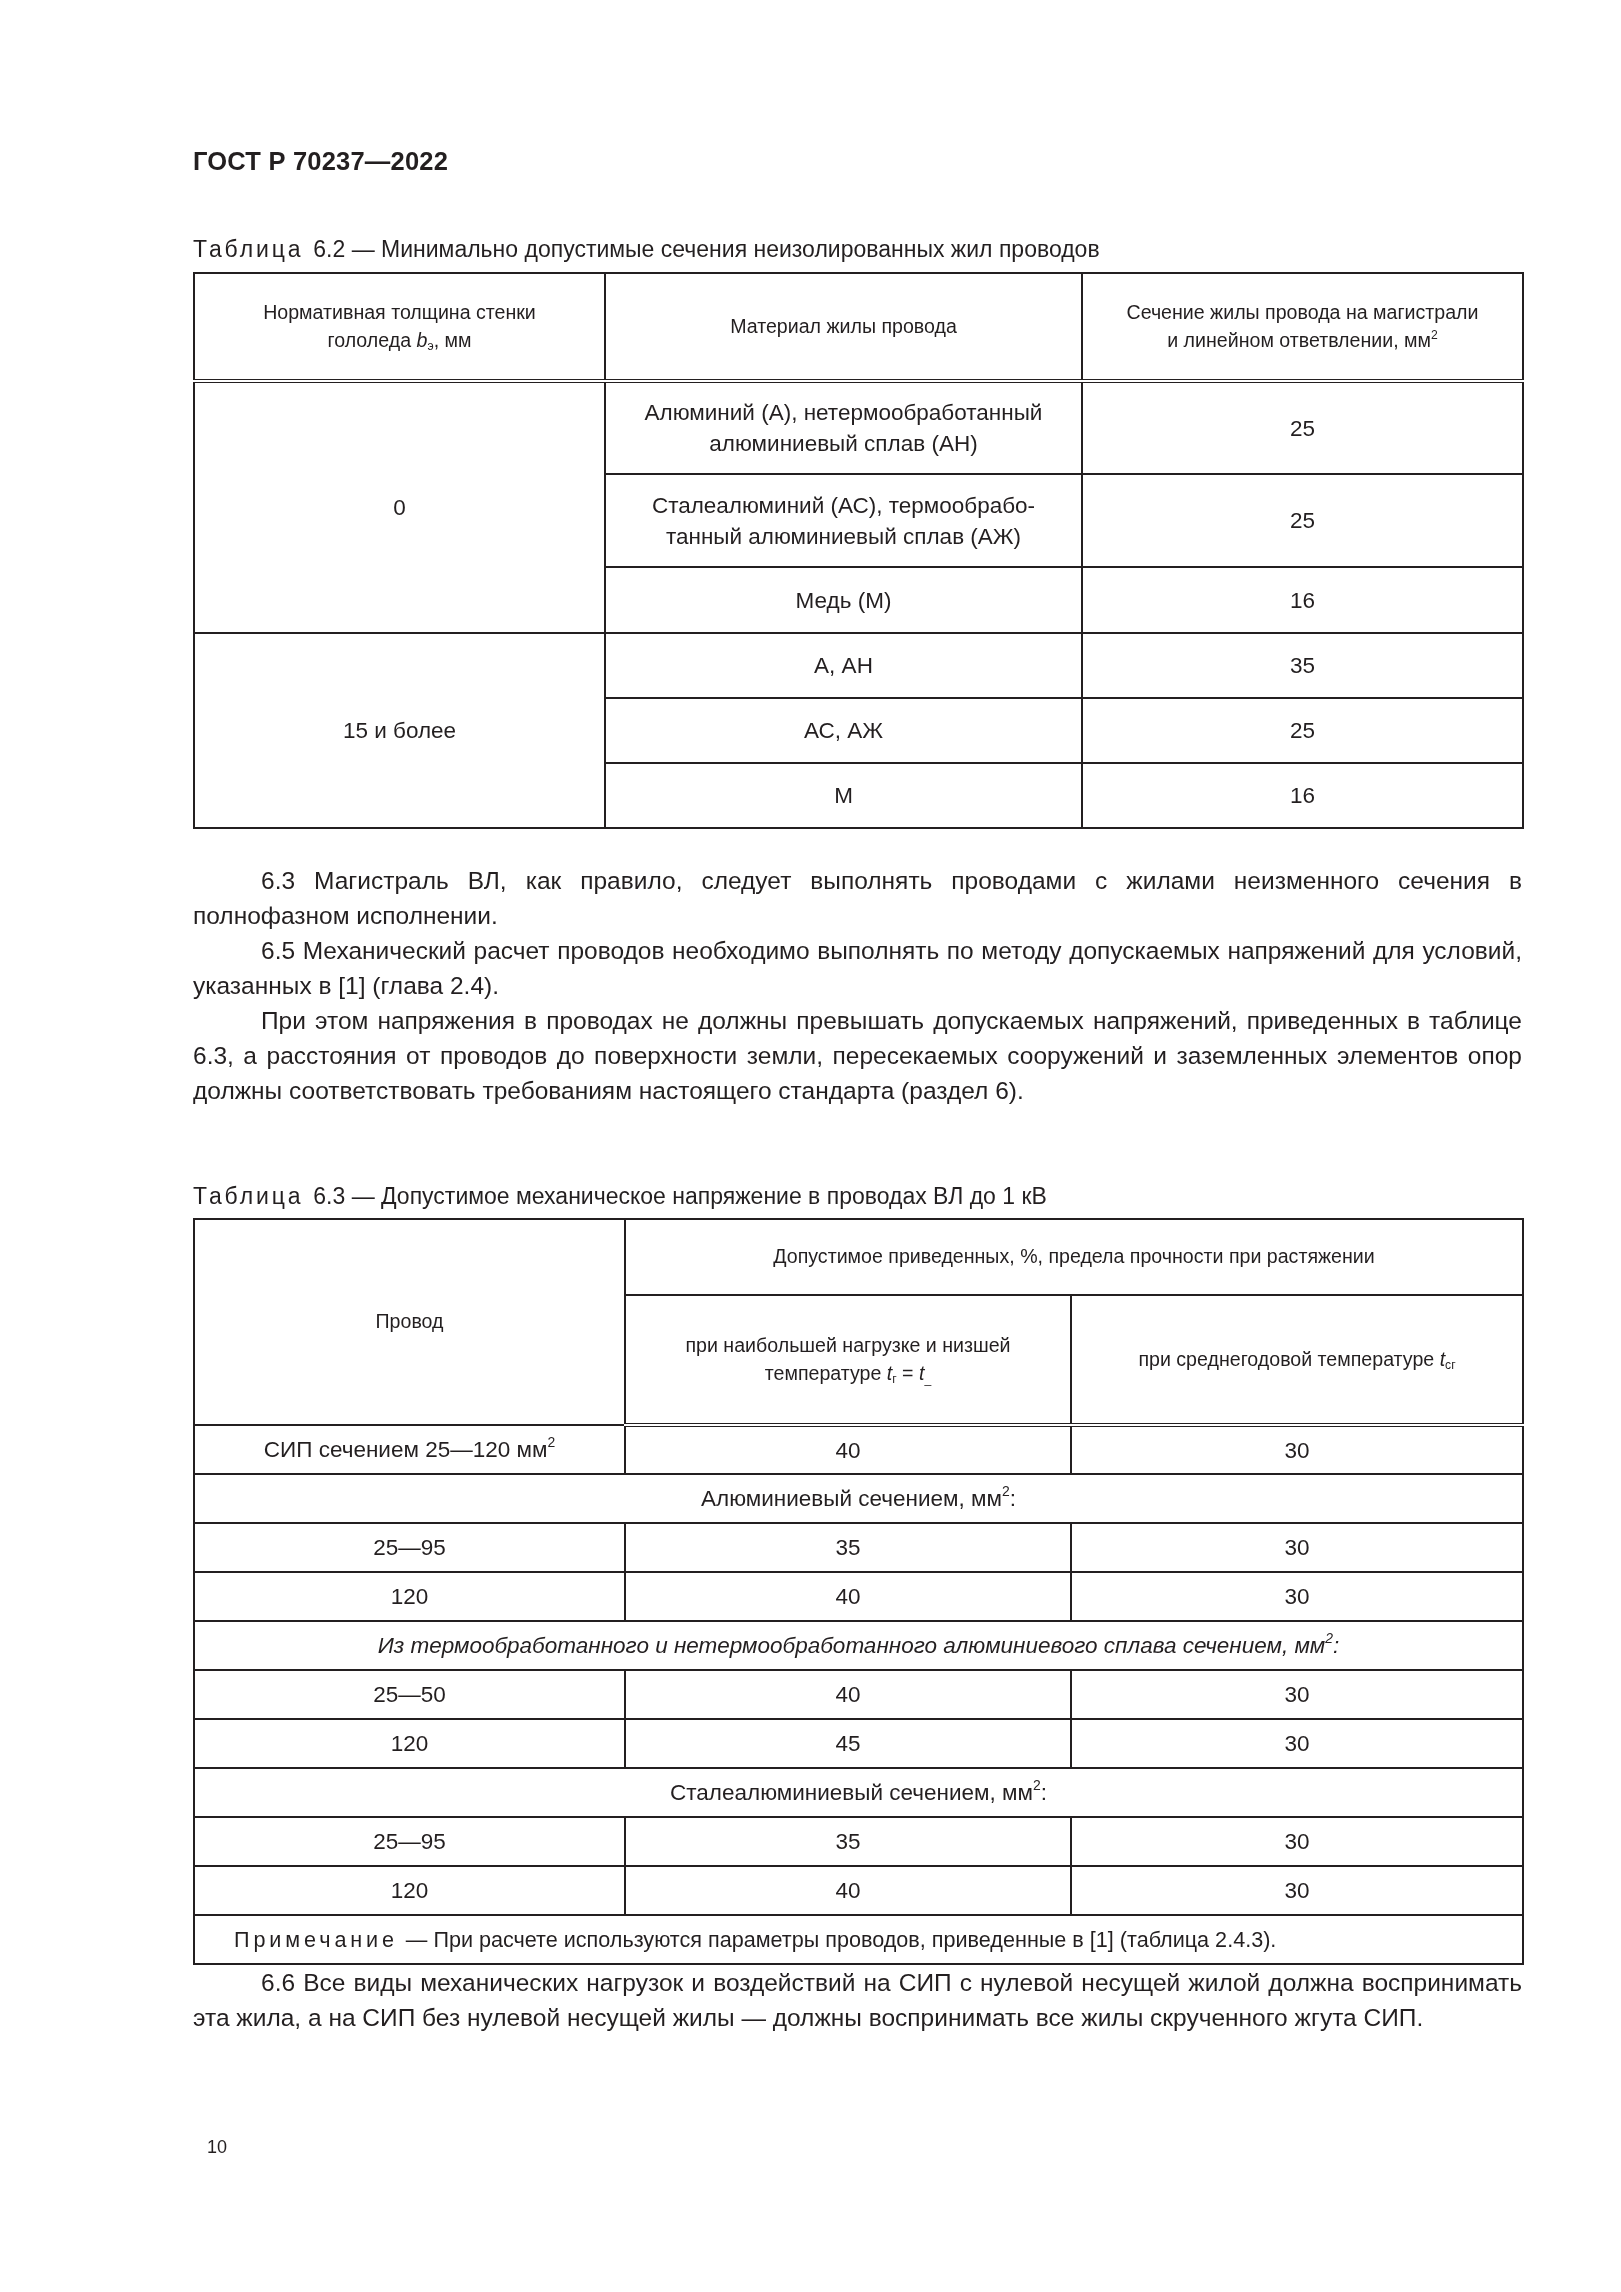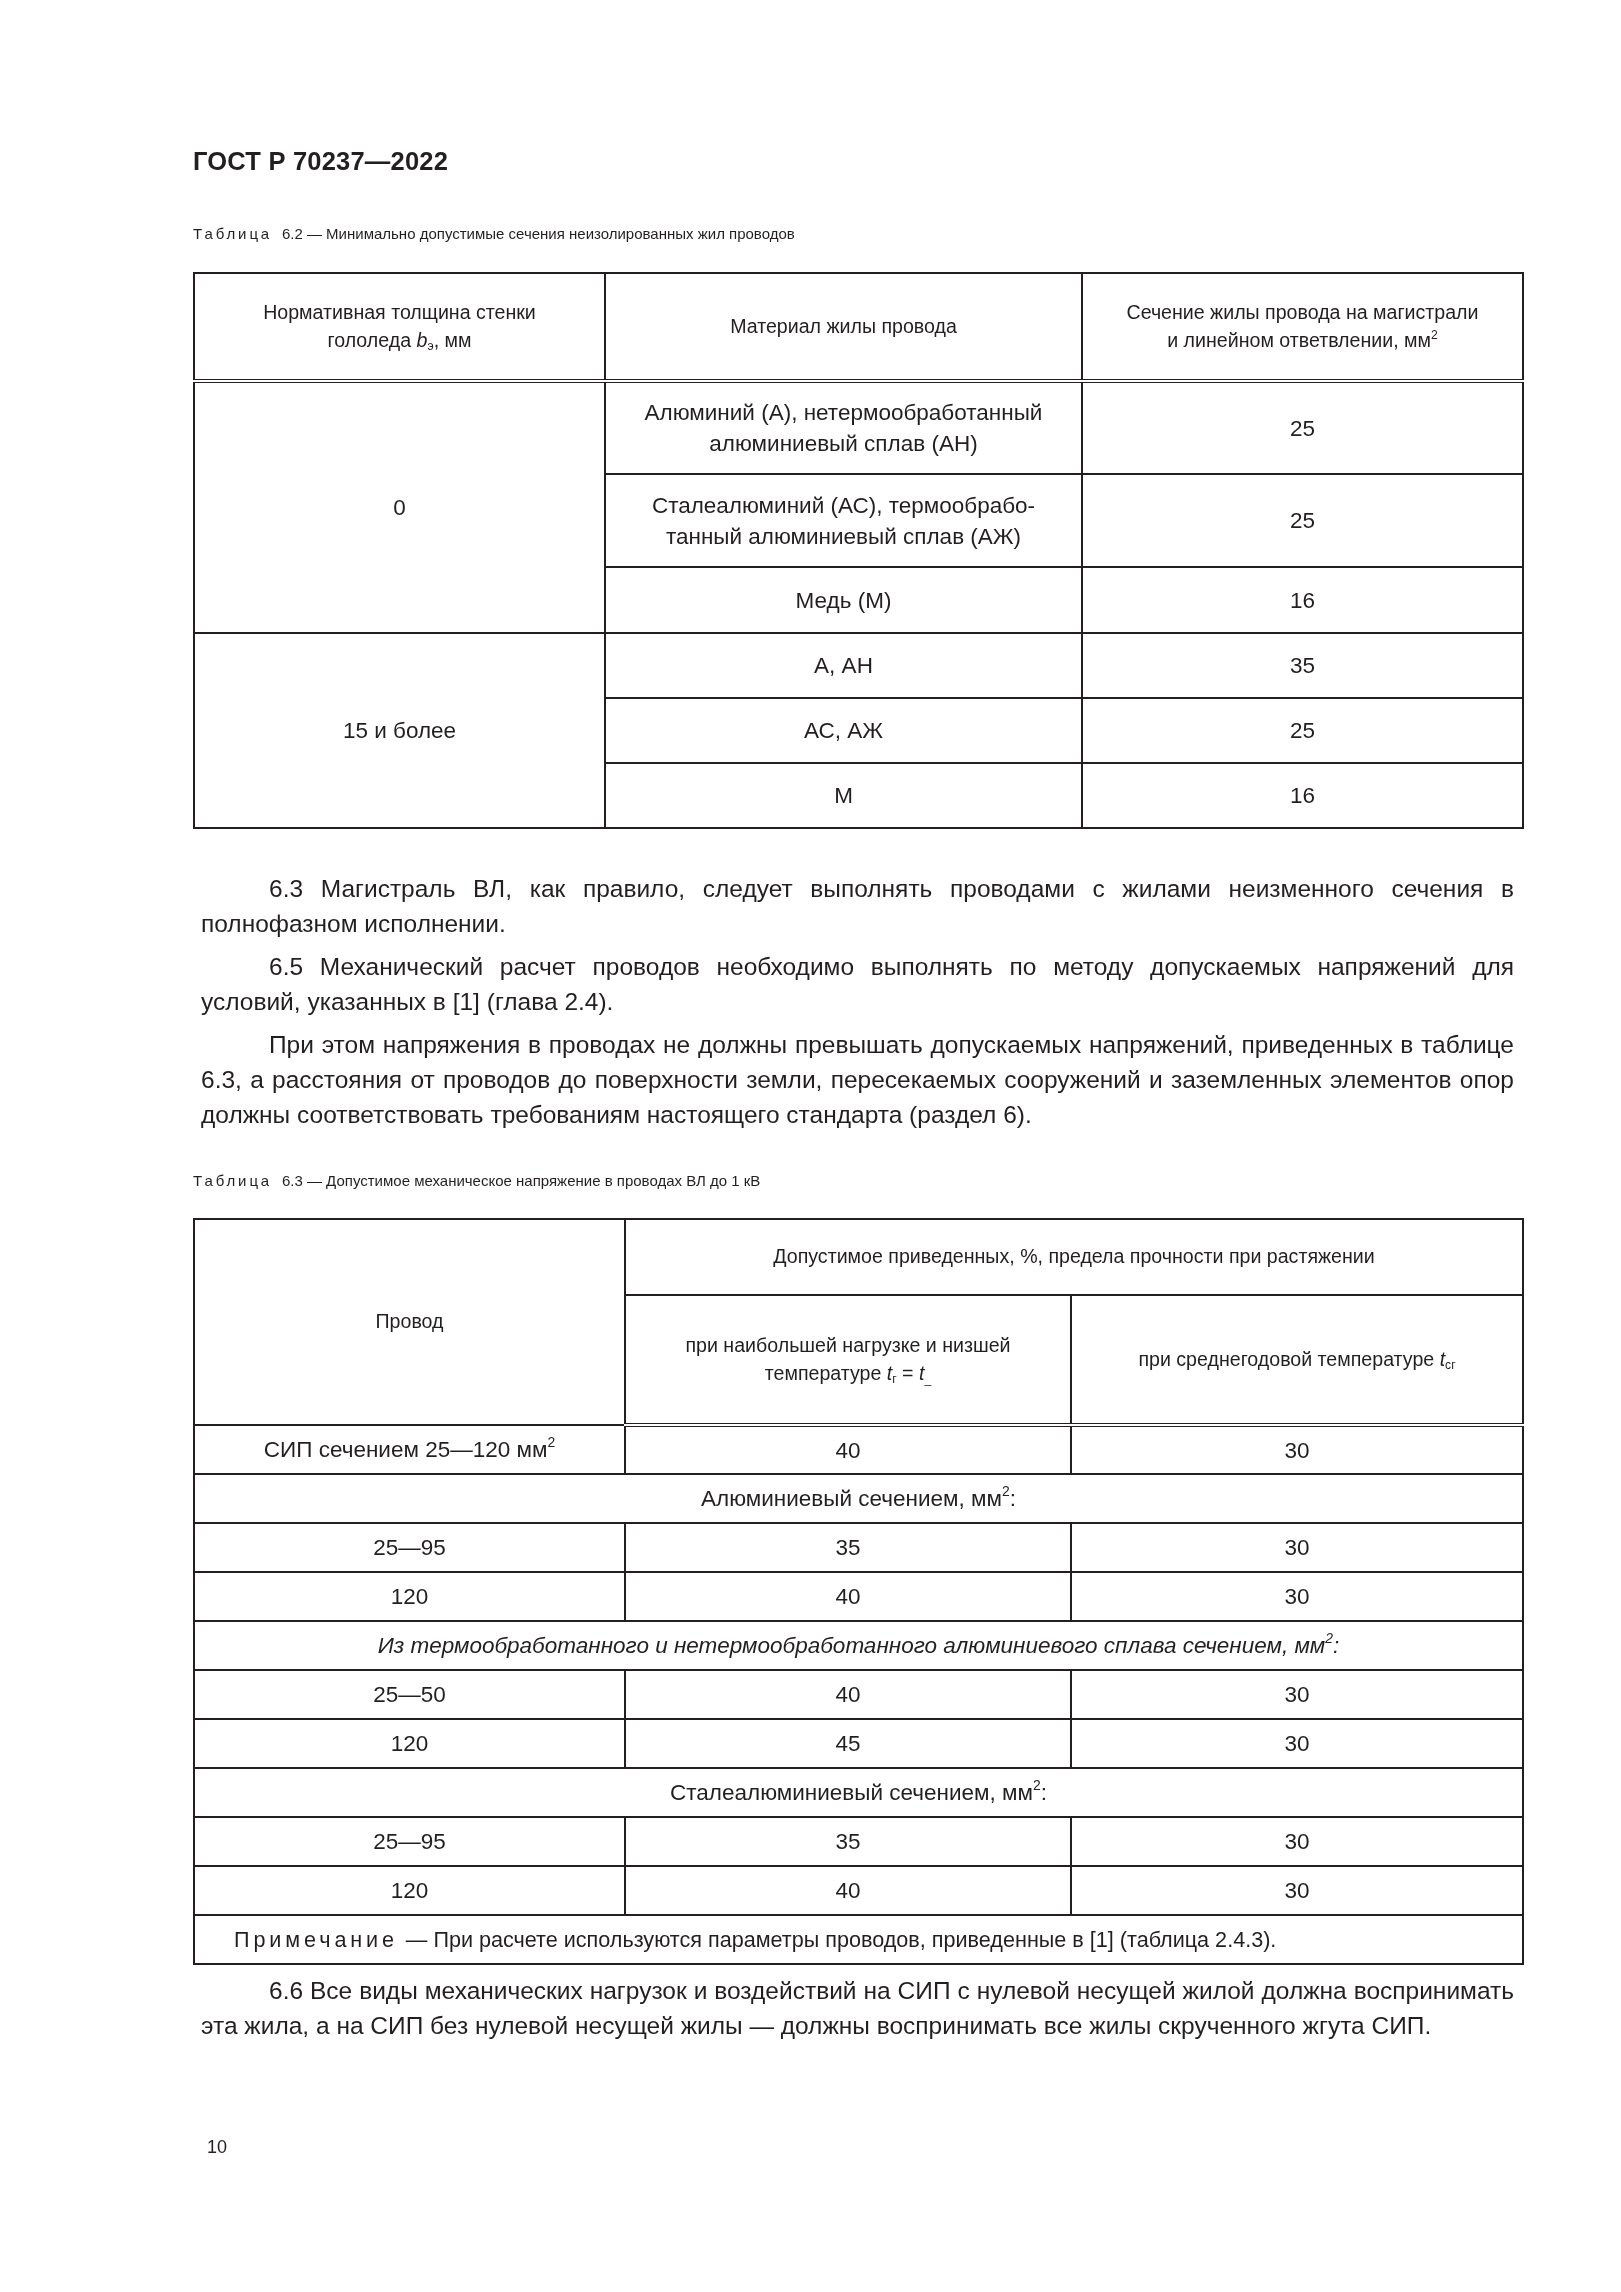--- a/index.html
+++ b/index.html
@@ -1,30 +1,30 @@
 <!DOCTYPE html>
 <html><head>
 <meta charset="utf-8">
 <style>
   html, body { margin: 0; padding: 0; background: #ffffff; }
   body { width: 1621px; height: 2293px; position: relative; overflow: hidden;
          font-family: "Liberation Sans", "DejaVu Sans", sans-serif; color: #231f20; }
   .abs { position: absolute; }
   .doc-code { left: 193px; top: 147px; font-size: 25.5px; font-weight: bold; letter-spacing: 0.2px; }
-  .caption { font-size: 15px; white-space: nowrap; }
+  .caption { font-size: 23px; white-space: nowrap; margin-top: 11px; }
   .caption .spaced { letter-spacing: 2.9px; margin-right: 9.8px; }
   table.t { position: absolute; border-collapse: collapse; table-layout: fixed; }
   table.t td { border: 2px solid #231f20; text-align: center; vertical-align: middle;
                padding: 0 9.8px; font-size: 22.5px; line-height: 31px; }
   table.t td.hdr { font-size: 19.6px; line-height: 27.4px; }
   table.t tr.double-bottom td { border-bottom: 4.9px double #231f20; }
   sup { font-size: 0.62em; vertical-align: 0.7em; line-height: 0; }
   sub { font-size: 0.62em; vertical-align: -0.25em; line-height: 0; }
   .para { font-size: 24.5px; line-height: 35px; text-align: justify; width: 1329px; left: 193px; }
-  .para p { margin: 8px; text-indent: 68px; }
+  .para p { margin: 0; text-indent: 68px; }
   .note-label { letter-spacing: 3.9px; margin-right: 7.8px; }
   .page-num { left: 179px; top: 2137px; font-size: 18px; margin-left: 28px; }
   td.note { text-align: left !important; padding-left: 39px !important; font-size: 21.6px !important; }
 </style>
 </head>
 <body>
 
 <div class="abs doc-code">ГОСТ Р 70237—2022</div>
 
 <div class="abs caption" style="left:193px; top:225px;">

